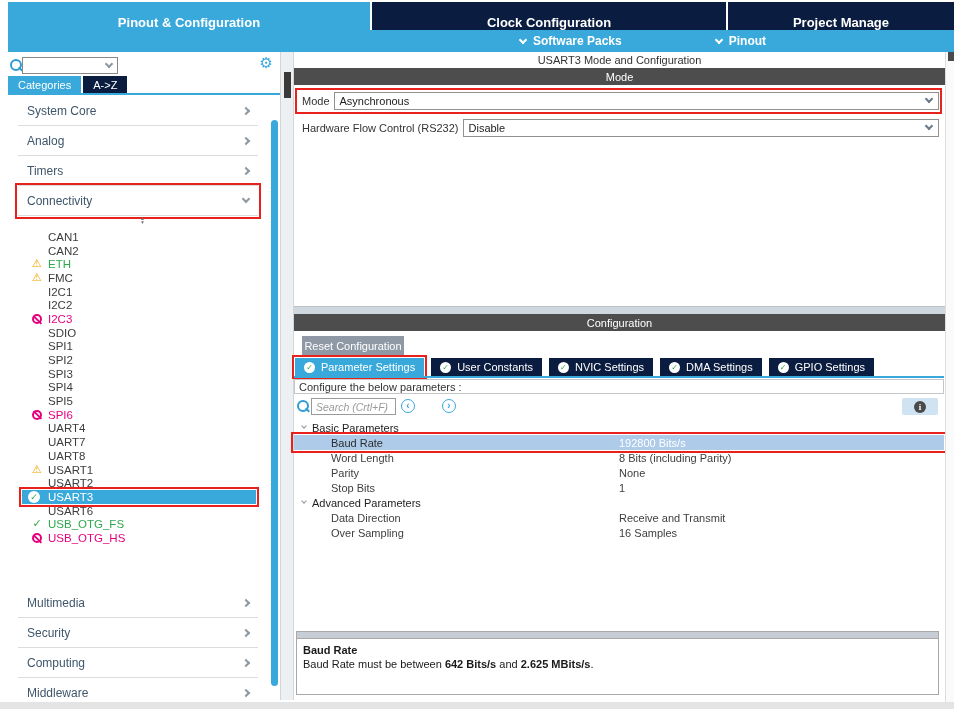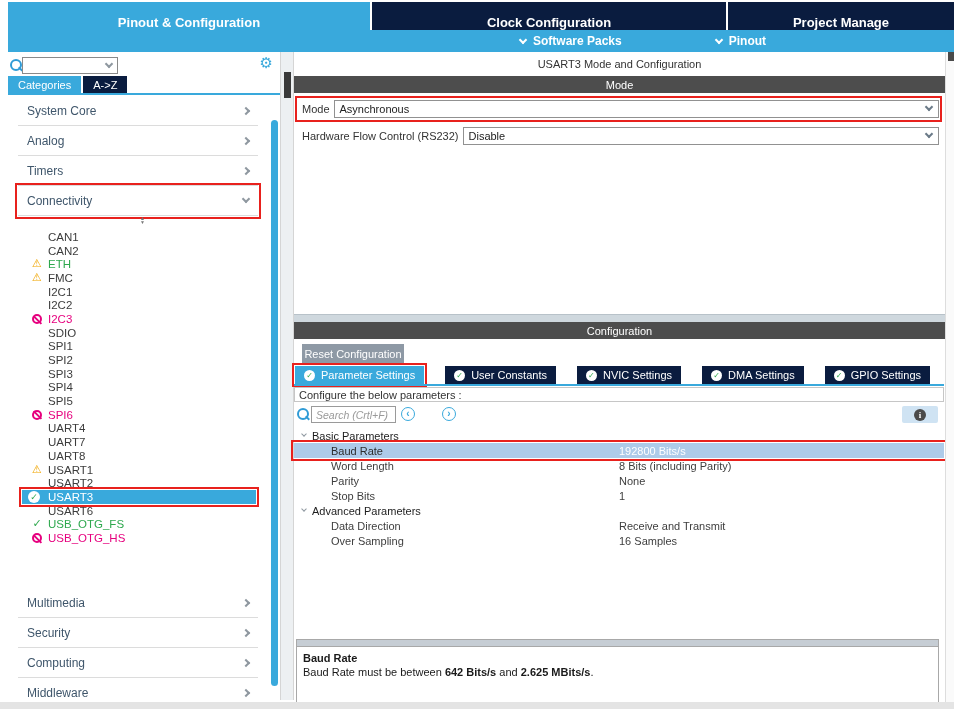--- a/index.html
+++ b/index.html
@@ -87,35 +87,35 @@
   #side-scrollbar{position:absolute;right:2px;top:68px;width:7px;height:566px;background:var(--accent);
                   border-radius:4px;cursor:pointer}
 
   
   #gutter{position:absolute;left:280px;top:52px;width:14px;height:648px;background:#edf0f2;
           border-left:1px solid #d5d5d5;border-right:1px solid #d5d5d5}
   #gutter-thumb{position:absolute;left:3px;top:20px;width:7px;height:26px;background:#3a3a3a}
 
   
   #main{position:absolute;left:294px;top:52px;width:651px;height:650px;background:#fff}
-  #main-title{height:24px;display:flex;align-items:center;justify-content:center;font-size:11px;color:#333}
+  #main-title{height:16px;display:flex;align-items:center;justify-content:center;font-size:11px;color:#333}
   .section-bar{height:17px;background:var(--barfill);color:#fff;display:flex;align-items:center;
                justify-content:center;font-size:11px}
   #mode-body{height:221px;position:relative}
   .mode-row{position:absolute;left:4px;right:6px;height:20px;display:flex;align-items:center;font-size:11px}
   .mode-row .mlabel{flex:0 0 auto;padding:0 4px;white-space:nowrap}
   .select{height:18px;border:1px solid #919191;background:#fff;display:flex;align-items:center;
           padding:0 18px 0 5px;position:relative;font-size:11px;color:#222;flex:1;cursor:pointer}
   .select .chev{position:absolute;right:6px;top:6px;border-color:#6b7a88}
   .strip{height:8px;background:#cfd8de;border-top:1px solid #b8c2c9}
 
   #config-body{height:369px;position:relative;font-size:11px}
   #reset-btn{position:absolute;left:8px;top:5px;width:102px;height:19px;background:#8e99a5;color:#fff;
              display:flex;align-items:center;justify-content:center;font-size:11px;cursor:pointer}
-  #ctabs{position:absolute;left:1px;top:27px;height:23px;display:flex;gap:21px}
+  #ctabs{position:absolute;left:1px;top:27px;height:23px;display:flex;gap:7px}
   .ctab{display:flex;align-items:center;gap:6px;padding:0 9px;background:var(--navy);color:#fff;
         height:18px;font-size:11px;white-space:nowrap;cursor:pointer}
   .ctab.active{background:var(--accent)}
   .ic-tabcheck{width:11px;height:11px;border-radius:50%;background:#fff;position:relative;flex:0 0 auto}
   .ic-tabcheck::before{content:"✓";position:absolute;left:0;right:0;top:0;bottom:0;color:var(--green);
                        font-size:8px;font-weight:bold;line-height:11px;text-align:center}
   #ctab-underline{position:absolute;left:0;top:45px;right:1px;height:2px;background:var(--accent)}
   #configure-row{position:absolute;left:0;top:48px;right:1px;height:15px;border:1px solid #c6c6c6;
                  display:flex;align-items:center;padding-left:4px;color:#333}
   #psearch-row{position:absolute;left:0;top:66px;right:1px;height:20px}

